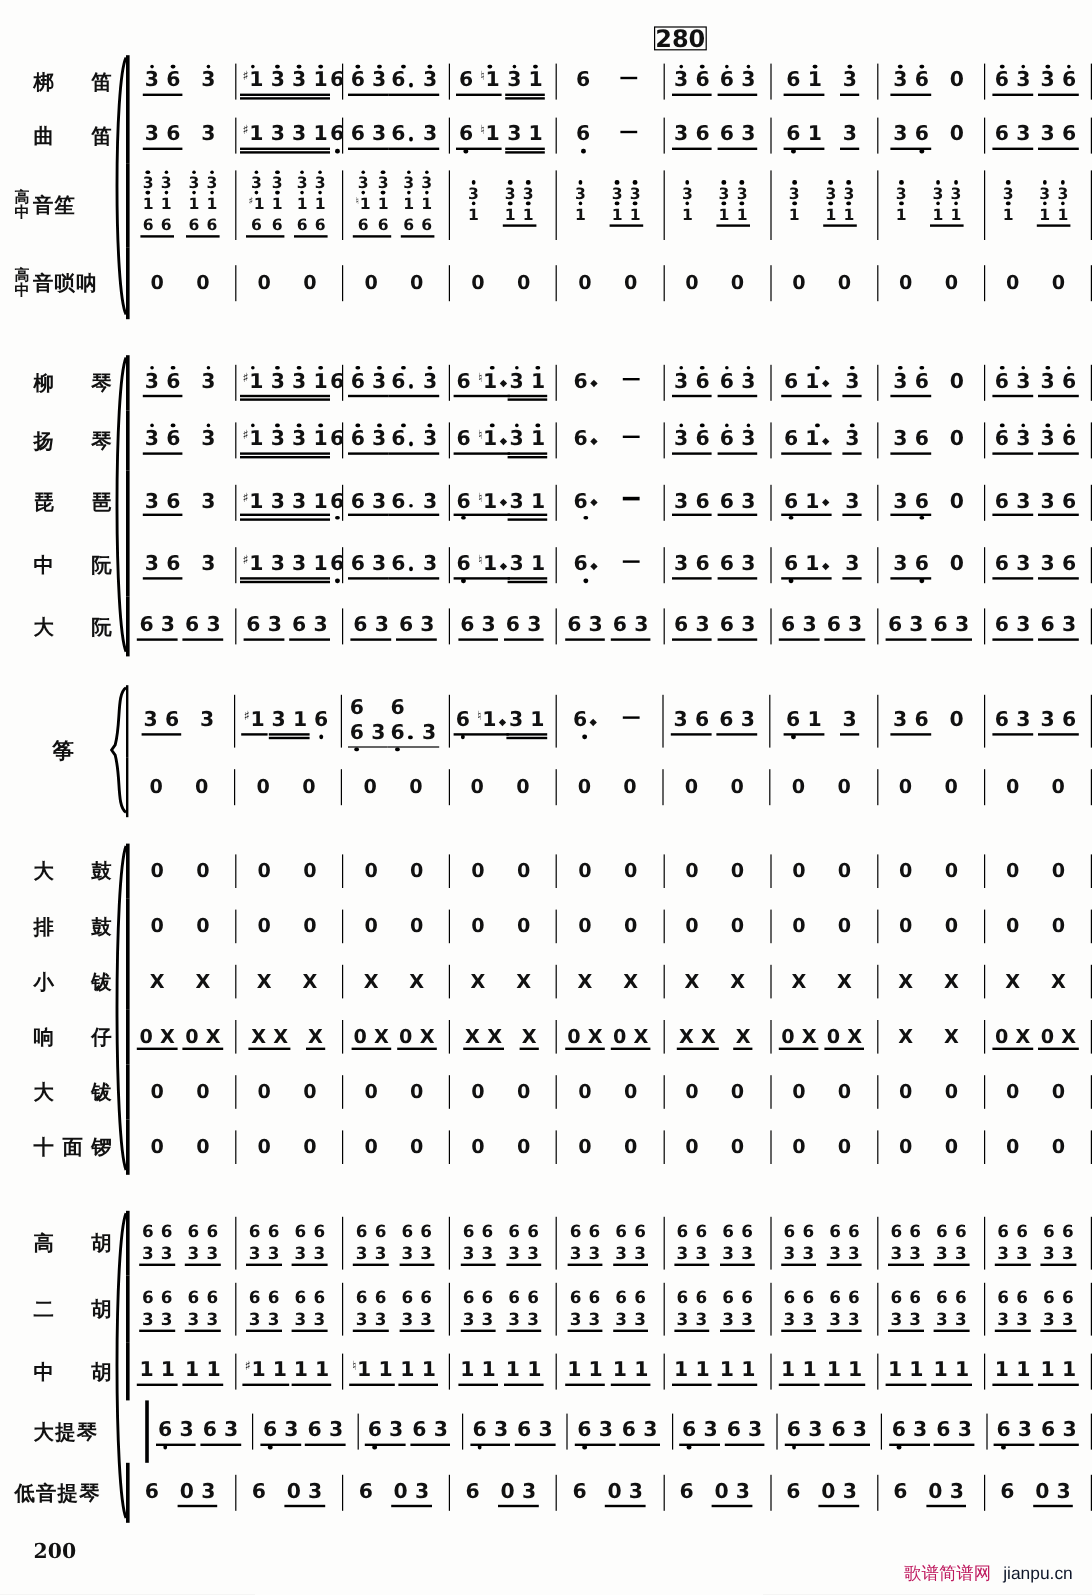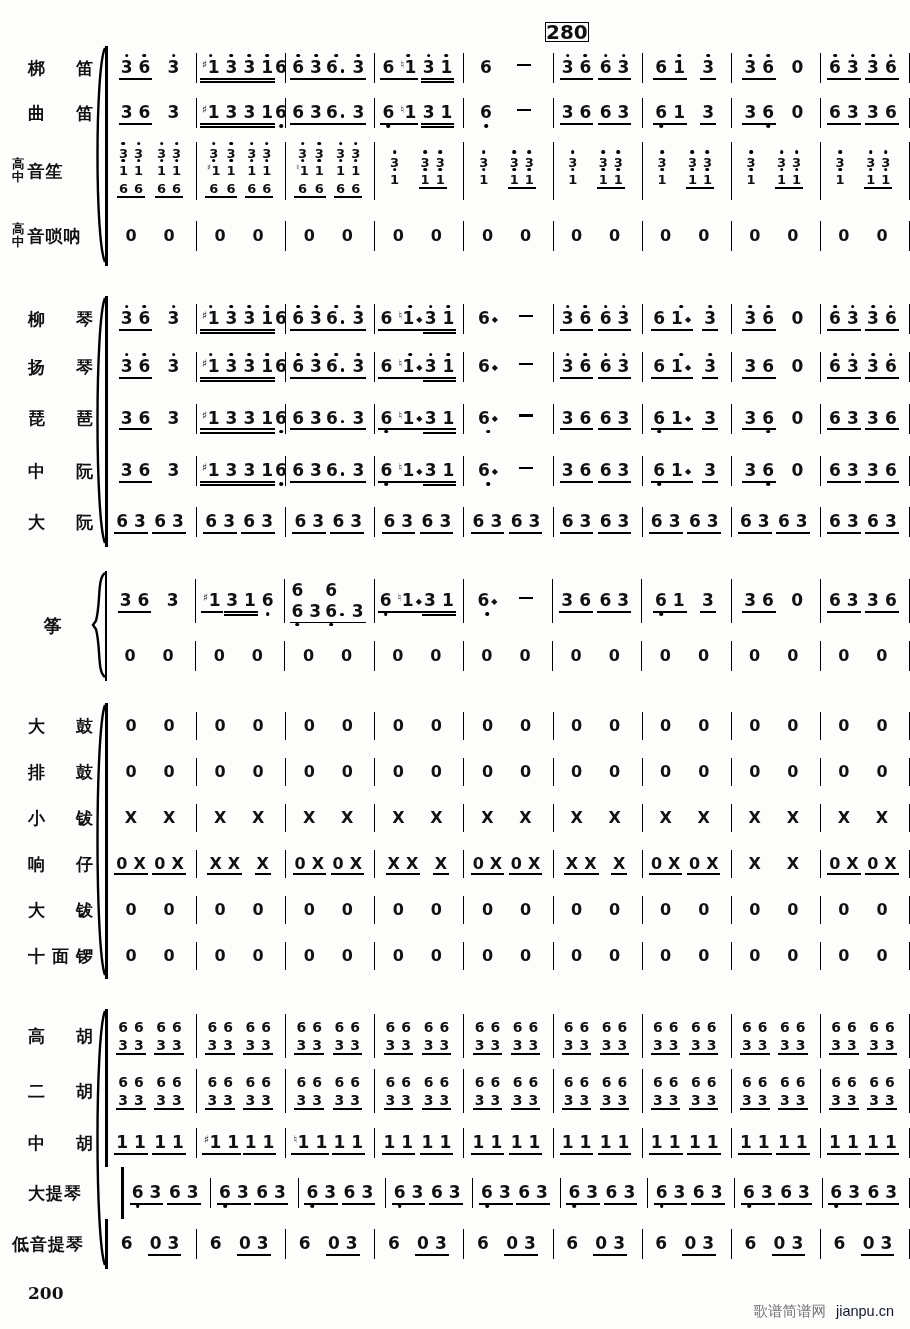--- a/index.html
+++ b/index.html
@@ -41,21 +41,21 @@
   .stk{display:inline-flex;flex-direction:column;align-items:center;}
   .stk .nu{margin-left:0;}
   .stk .nu+.nu{margin-left:0;margin-top:4px;}
   .bracket{position:absolute;left:91px;top:1px;pointer-events:none;}
   .glabel{position:absolute;left:0;width:105px;display:flex;justify-content:center;
           font-family:"Liberation Serif","DejaVu Serif",serif;font-size:18px;font-weight:700;}
   .pagenum{position:absolute;left:28px;bottom:26px;font-size:17px;font-weight:700;
            font-family:"DejaVu Serif",serif;}
   .watermark{position:absolute;right:16px;bottom:8px;font-size:14.5px;
              font-family:"Liberation Sans",sans-serif;}
-  .wm-cn{color:#737373;margin-right:6px;}
+  .wm-cn{color:#be185d;margin-right:6px;}
   .wm-url{color:#0f172a;text-decoration:none;}
 </style>
 </head>
 <body>
 
 <div class="page">
   <div class="rehearsal">280</div>
   <div class="score">
       <div class="group" style="margin-top: 0px;">
         <div class="row" style="height: 44px;">

